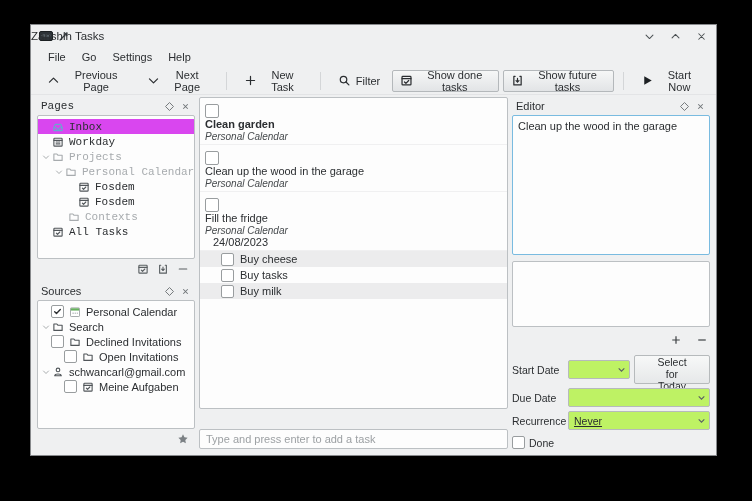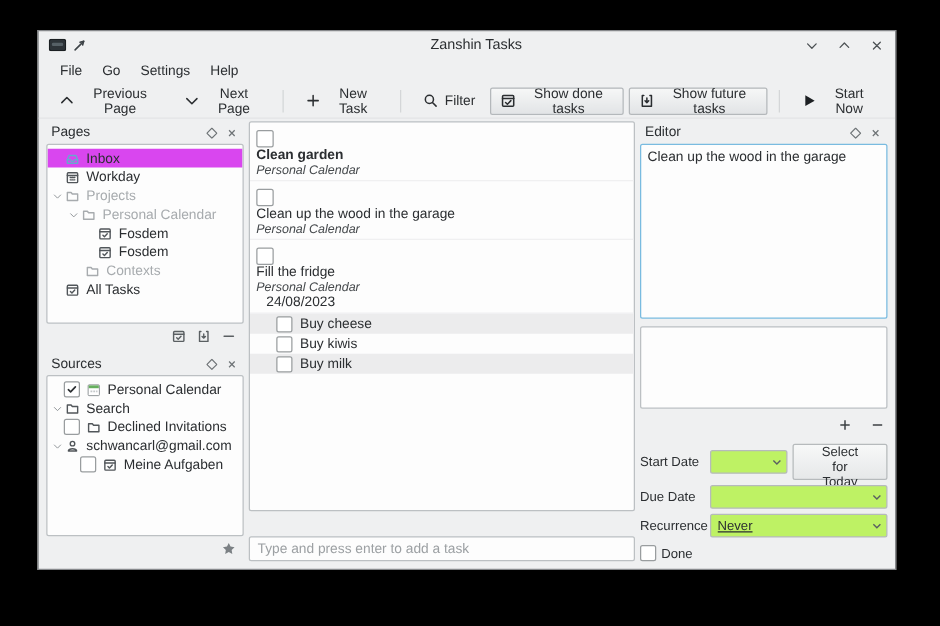--- a/index.html
+++ b/index.html
@@ -10,21 +10,21 @@
   }
   .window{
     position:absolute;left:30px;top:24px;width:687px;height:432px;
     background:#eff0f1;border:1px solid #87898c;box-sizing:border-box;
     display:flex;flex-direction:column;
   }
   
   .titlebar{height:22px;display:flex;align-items:center;position:relative;flex:none;padding:0 8px;}
   .titlebar .appicons{display:flex;align-items:center;gap:5px;}
   .titlebar .title{
-    position:absolute;left:15px;right:0;text-align:center;font-size:11.5px;color:#2b2e31;pointer-events:none;
+    position:absolute;left:0;right:0;text-align:left;font-size:11.5px;color:#2b2e31;pointer-events:none;
   }
   .winctrl{display:flex;align-items:center;gap:12px;margin-left:auto;z-index:2;}
   .winctrl .wbtn{width:14px;height:14px;display:flex;align-items:center;justify-content:center;color:#4d5255;background:none;border:none;padding:0;cursor:default;}
   .winctrl svg{width:11px;height:11px;}
   
   .menubar{height:20px;display:flex;align-items:center;padding:0 10px;gap:2px;flex:none;}
   .menu-item{font-size:11px;padding:2px 7px;border:none;background:none;color:#2b2e31;}
   
   .toolbar{height:27px;display:flex;align-items:center;padding:0 8px;gap:4px;flex:none;border-bottom:1px solid #e3e4e6;}
   .tbtn{
@@ -35,21 +35,21 @@
   .tbtn .ticon{display:flex;align-items:center;}
   .tbtn svg{width:13px;height:13px;}
   .tsep{width:1px;height:18px;background:#d4d6d8;margin:0 5px;flex:none;}
   
   .main{flex:1;display:flex;gap:4px;padding:2px 6px 6px 6px;min-height:0;}
   .col-left{width:158px;flex:none;display:flex;flex-direction:column;gap:3px;min-height:0;}
   .col-center{flex:1;display:flex;flex-direction:column;min-width:0;min-height:0;}
   .col-right{width:198px;flex:none;display:flex;flex-direction:column;min-height:0;}
   
   .panel{display:flex;flex-direction:column;min-height:0;}
-  .panel-pages{height:182px;flex:none;}
+  .panel-pages{height:182px;flex:none;font-family:Liberation Mono, monospace;}
   .panel-sources{flex:1;}
   .phead{height:18px;display:flex;align-items:center;font-size:11px;padding:0 2px 0 4px;flex:none;}
   .phead .ptitle{flex:1;}
   .pbtn{border:none;background:none;color:#6f7477;font-size:10px;width:16px;height:14px;display:flex;align-items:center;justify-content:center;padding:0;}
   .pbtn svg{width:9px;height:9px;}
   .pbox{flex:1;background:#fdfdfd;border:1px solid #bcc0c3;border-radius:2px;overflow:hidden;padding-top:3px;min-height:0;}
   .pfoot{height:20px;display:flex;align-items:center;justify-content:flex-end;gap:8px;padding:0 6px;flex:none;}
   .pfoot .fbtn{border:none;background:none;color:#5a5f62;padding:0;display:flex;align-items:center;}
   .pfoot svg{width:12px;height:12px;}
   
@@ -401,20 +401,30 @@
             <div class="trow" style="padding-left: 2px;">
               <span class="expander"></span>
               <span class="cbox"></span>
               <span class="ticon">
                 <svg viewBox="0 0 16 16" fill="none" stroke="currentColor" stroke-width="1.5" stroke-linecap="round" stroke-linejoin="round">
                   <path d="M2.5 12.5V4h4l1.3 1.6h5.7v6.9z"></path>
                 </svg>
               </span>
               <span>Declined Invitations</span>
             </div>
+            <div class="trow" style="padding-left: 15px;">
+              <span class="expander"></span>
+              <span class="cbox"></span>
+              <span class="ticon">
+                <svg viewBox="0 0 16 16" fill="none" stroke="currentColor" stroke-width="1.5" stroke-linecap="round" stroke-linejoin="round">
+                  <path d="M2.5 12.5V4h4l1.3 1.6h5.7v6.9z"></path>
+                </svg>
+              </span>
+              <span>Open Invitations</span>
+            </div>
             <div class="trow" style="padding-left: 2px;">
               <span class="expander">
                 <svg viewBox="0 0 16 16" fill="none" stroke="currentColor" stroke-width="1.5" stroke-linecap="round" stroke-linejoin="round">
                   <path d="M3 6l5 5 5-5"></path>
                 </svg>
               </span>
               <span class="ticon">
                 <svg viewBox="0 0 16 16" fill="none" stroke="currentColor" stroke-width="1.5" stroke-linecap="round" stroke-linejoin="round">
                   <circle cx="8" cy="5.2" r="2.4"></circle>
                   <path d="M3.6 13c.6-3.2 8.2-3.2 8.8 0z"></path>
@@ -469,21 +479,21 @@
             </div>
             <span class="tdate">24/08/2023</span>
           </div>
           <div class="subgroup">
             <div class="subtask">
               <span class="cbox"></span>
               <span style="margin-left: 2px;">Buy cheese</span>
             </div>
             <div class="subtask">
               <span class="cbox"></span>
-              <span style="margin-left: 2px;">Buy kiwis</span>
+              <span style="margin-left: 2px;">Buy tasks</span>
             </div>
             <div class="subtask">
               <span class="cbox"></span>
               <span style="margin-left: 2px;">Buy milk</span>
             </div>
           </div>
         </div>
       <input class="addtask" type="text" placeholder="Type and press enter to add a task" style="">
     </div>
 

